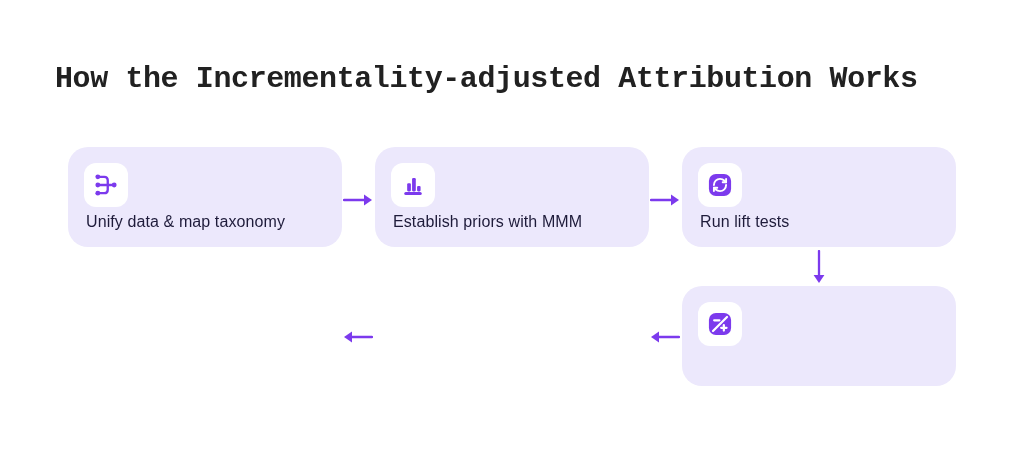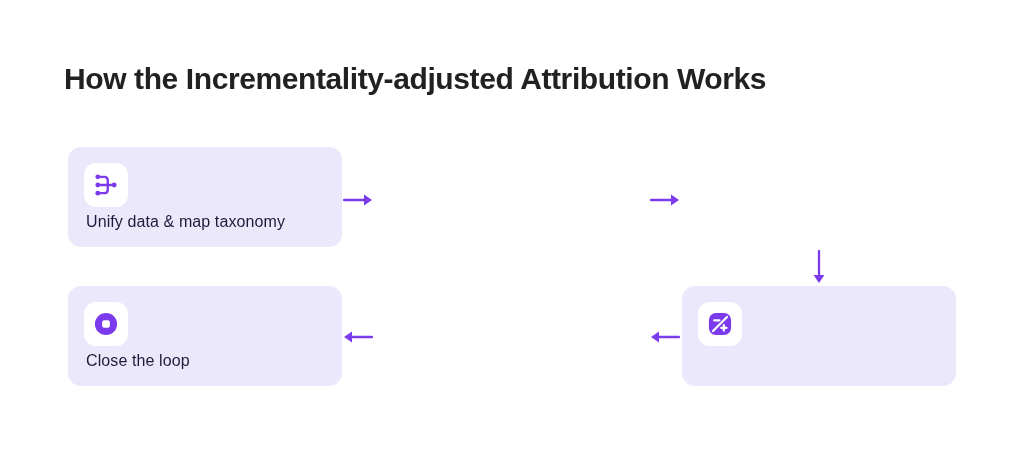--- a/index.html
+++ b/index.html
@@ -13,27 +13,28 @@
   *{margin:0;padding:0;box-sizing:border-box;}
   html,body{background:var(--page-bg);}
   body{font-family:"Liberation Sans", sans-serif;}
   .canvas{
     position:relative;
     width:1024px;height:457px;
     background:var(--page-bg);
     overflow:hidden;
   }
   .page-title{
-    position:absolute;left:64px;top:62px;
+    position:absolute;left:55px;top:62px;
     font-size:30px;font-weight:700;color:var(--title);
     letter-spacing:-0.4px;
+    font-family:Liberation Mono, monospace;
   }
   .step-card{
     position:absolute;width:274px;height:100px;
-    background:var(--card-bg);border-radius:13px;
+    background:var(--card-bg);border-radius:20px;
   }
   .r1{top:147px;} .r2{top:286px;}
   .c1{left:68px;} .c2{left:375px;} .c3{left:682px;}
   .icon-tile{
     position:absolute;left:16px;top:16px;width:44px;height:44px;
     background:var(--tile-bg);border-radius:12px;
     display:flex;align-items:center;justify-content:center;
   }
   .icon-tile svg{width:28px;height:28px;display:block;}
   .step-label{
@@ -63,31 +64,49 @@
           <circle cx="5" cy="5" r="2.1"></circle>
             <circle cx="5" cy="12" r="2.1"></circle>
           <circle cx="5" cy="19" r="2.1"></circle>
             <circle cx="19" cy="12" r="2.1"></circle>
         </g>
       </svg>
     </div>
     <span class="step-label">Unify data &amp; map taxonomy</span>
   </div>
 
-
-
-  <div class="step-card r2 c1">
+  <div class="step-card r1 c2">
     <div class="icon-tile">
       <svg viewBox="0 0 24 24">
-        <circle cx="12" cy="12" r="9.5" fill="#7C3AED"></circle>
-        <rect x="8.7" y="8.7" width="6.6" height="6.6" rx="1.7" fill="#FFFFFF"></rect>
+        <g fill="#7C3AED">
+          <rect x="4.5" y="18" width="15" height="2.6" rx="1.3"></rect>
+          <rect x="7" y="10.5" width="3.2" height="7" rx="1"></rect>
+          <rect x="11.2" y="6" width="3.2" height="11.5" rx="1"></rect>
+          <rect x="15.5" y="12.8" width="3" height="4.7" rx="1"></rect>
+        </g>
       </svg>
     </div>
-    <span class="step-label">Close the loop</span>
+    <span class="step-label">Establish priors with MMM</span>
   </div>
+
+  <div class="step-card r1 c3">
+    <div class="icon-tile">
+      <svg viewBox="0 0 24 24">
+        <rect x="2.5" y="2.5" width="19" height="19" rx="6" fill="#7C3AED"></rect>
+        <g transform="translate(5.04,5.04) scale(0.58)" stroke="#FFFFFF" stroke-width="2.8" fill="none" stroke-linecap="round" stroke-linejoin="round">
+          <path d="M3 12a9 9 0 0 1 9-9 9.75 9.75 0 0 1 6.74 2.74L21 8"></path>
+          <path d="M21 3v5h-5"></path>
+          <path d="M21 12a9 9 0 0 1-9 9 9.75 9.75 0 0 1-6.74-2.74L3 16"></path>
+          <path d="M8 16H3v5"></path>
+        </g>
+      </svg>
+    </div>
+    <span class="step-label">Run lift tests</span>
+  </div>
+
 
 
   <div class="step-card r2 c3">
     <div class="icon-tile">
       <svg viewBox="0 0 24 24">
         <rect x="2.5" y="2.5" width="19" height="19" rx="6" fill="#7C3AED"></rect>
         <g stroke="#FFFFFF" stroke-width="1.9" stroke-linecap="round">
           <line x1="6" y1="18" x2="18" y2="6"></line>
           <line x1="7" y1="8.8" x2="11.5" y2="8.8"></line>
           <line x1="13" y1="15.3" x2="17.6" y2="15.3"></line>

